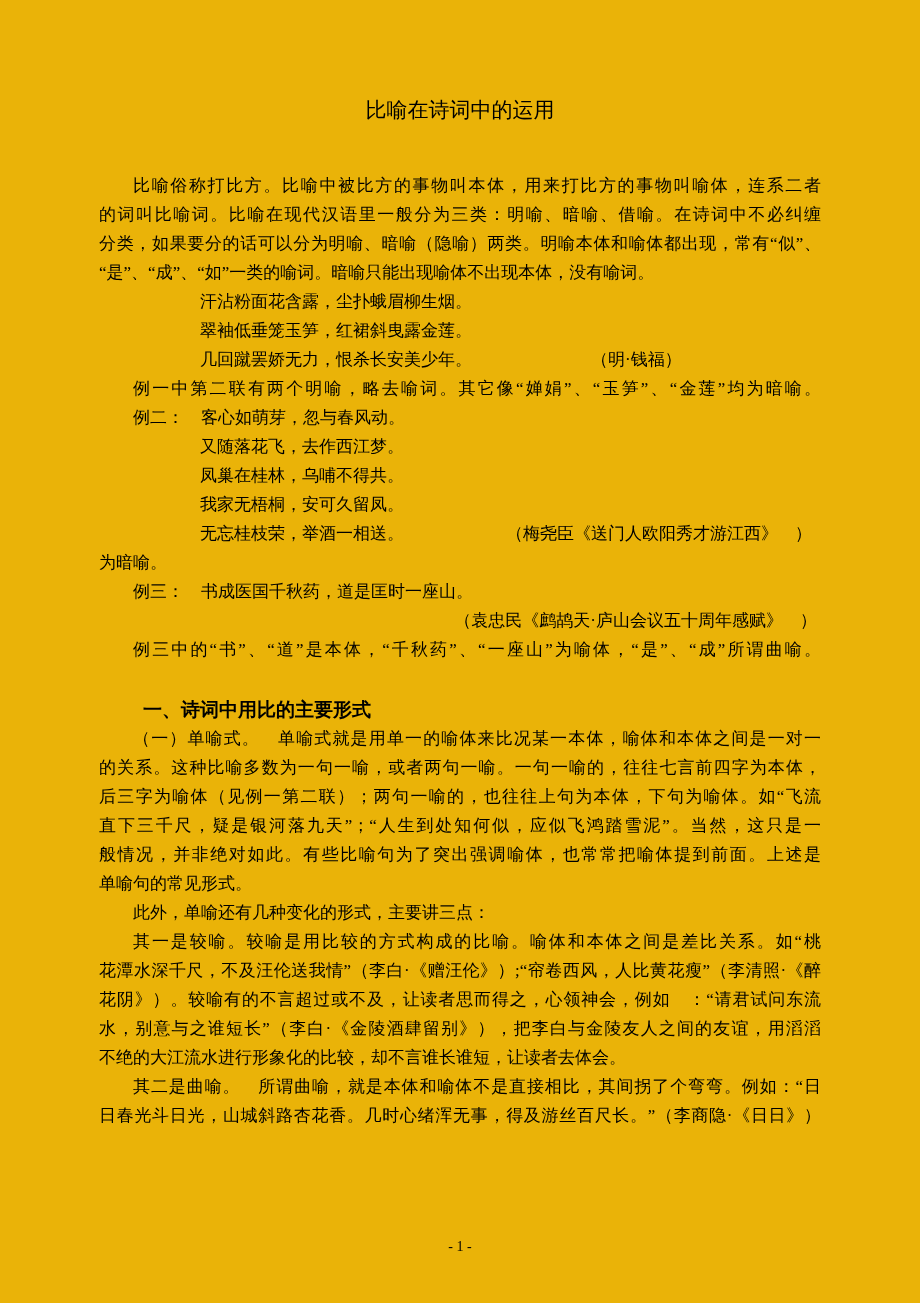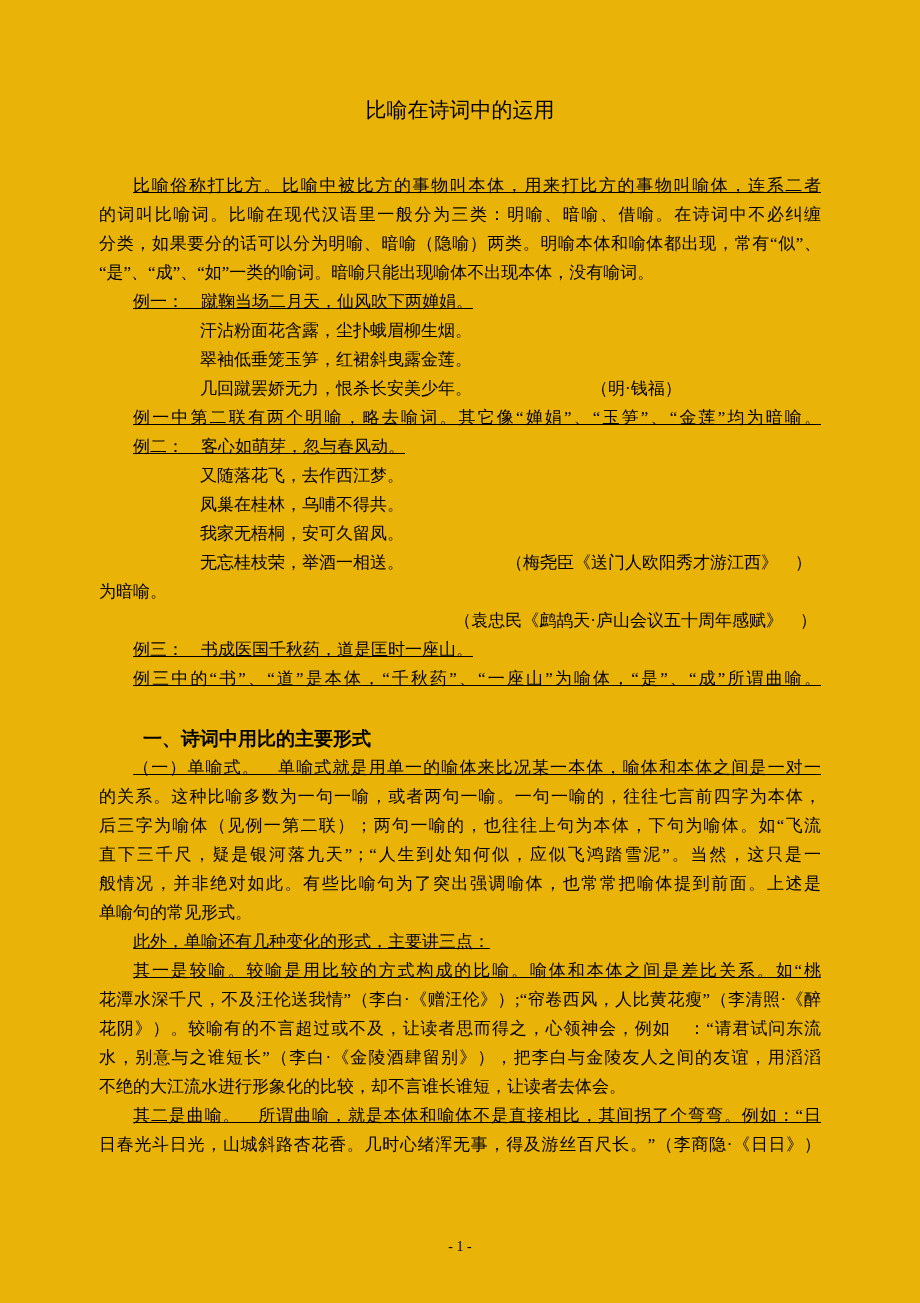--- a/index.html
+++ b/index.html
@@ -24,21 +24,21 @@
     text-align: center;
     font-size: 21px;
     line-height: 29px;
     margin-bottom: 46px;
   }
   .line {
     line-height: 29px;
     min-height: 29px;
     white-space: pre-wrap;
   }
-  .p-first { text-indent: 2em; text-decoration: underline; }
+  .p-first { text-indent: 2em; }
   .fill {
     text-align: justify;
     text-align-last: justify;
   }
   .poem { padding-left: 101px; }
   .attr-right {
     text-align: right;
     padding-right: 4px;
   }
   .heading {
@@ -61,33 +61,32 @@
 <body>
 
 <div class="page">
   <div class="doc-title">比喻在诗词中的运用</div>
 
   <div>
       <div class="line p-first fill">比喻俗称打比方。比喻中被比方的事物叫本体，用来打比方的事物叫喻体，连系二者</div>
       <div class="line fill">的词叫比喻词。比喻在现代汉语里一般分为三类：明喻、暗喻、借喻。在诗词中不必纠缠</div>
       <div class="line fill">分类，如果要分的话可以分为明喻、暗喻（隐喻）两类。明喻本体和喻体都出现，常有“似”、</div>
       <div class="line p-last">“是”、“成”、“如”一类的喻词。暗喻只能出现喻体不出现本体，没有喻词。</div>
-      <div class="line p-first">例一：　蹴鞠当场二月天，仙风吹下两婵娟。</div>
       <div class="line poem">汗沾粉面花含露，尘扑蛾眉柳生烟。</div>
       <div class="line poem">翠袖低垂笼玉笋，红裙斜曳露金莲。</div>
       <div class="line poem">几回蹴罢娇无力，恨杀长安美少年。　　　　　　　（明·钱福）</div>
       <div class="line p-first fill">例一中第二联有两个明喻，略去喻词。其它像“婵娟”、“玉笋”、“金莲”均为暗喻。</div>
       <div class="line p-first">例二：　客心如萌芽，忽与春风动。</div>
       <div class="line poem">又随落花飞，去作西江梦。</div>
       <div class="line poem">凤巢在桂林，乌哺不得共。</div>
       <div class="line poem">我家无梧桐，安可久留凤。</div>
       <div class="line poem">无忘桂枝荣，举酒一相送。　　　　　　（梅尧臣《送门人欧阳秀才游江西》　）</div>
       <div class="line p-last">为暗喻。</div>
+      <div class="line p-first">例三：　书成医国千秋药，道是匡时一座山。</div>
       <div class="line attr-right">（袁忠民《鹧鸪天·庐山会议五十周年感赋》　）</div>
-      <div class="line p-first">例三：　书成医国千秋药，道是匡时一座山。</div>
       <div class="line p-first fill">例三中的“书”、“道”是本体，“千秋药”、“一座山”为喻体，“是”、“成”所谓曲喻。</div>
       <div class="line heading">一、诗词中用比的主要形式</div>
       <div class="line p-first fill">（一）单喻式。　单喻式就是用单一的喻体来比况某一本体，喻体和本体之间是一对一</div>
       <div class="line fill">的关系。这种比喻多数为一句一喻，或者两句一喻。一句一喻的，往往七言前四字为本体，</div>
       <div class="line fill">后三字为喻体（见例一第二联）；两句一喻的，也往往上句为本体，下句为喻体。如“飞流</div>
       <div class="line fill">直下三千尺，疑是银河落九天”；“人生到处知何似，应似飞鸿踏雪泥”。当然，这只是一</div>
       <div class="line fill">般情况，并非绝对如此。有些比喻句为了突出强调喻体，也常常把喻体提到前面。上述是</div>
       <div class="line p-last">单喻句的常见形式。</div>
       <div class="line p-first p-last">此外，单喻还有几种变化的形式，主要讲三点：</div>
       <div class="line p-first fill">其一是较喻。较喻是用比较的方式构成的比喻。喻体和本体之间是差比关系。如“桃</div>

